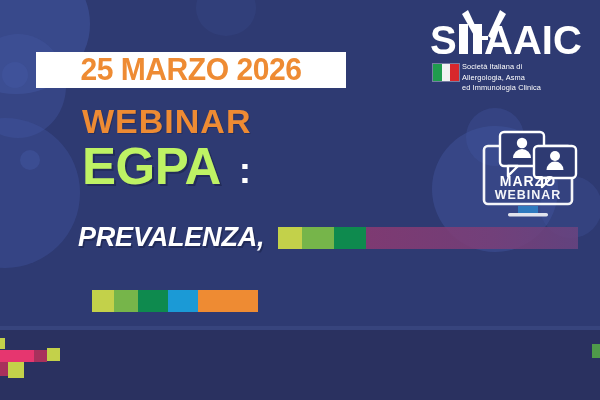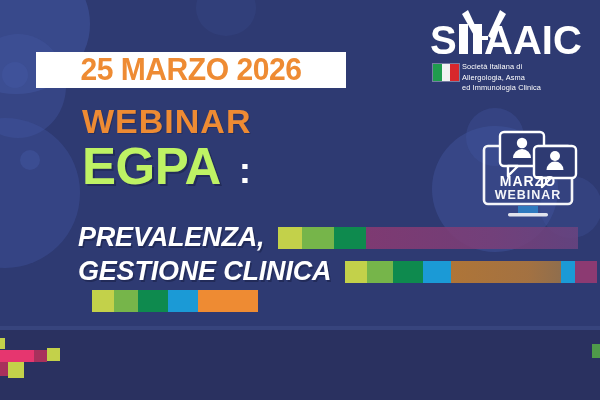--- a/index.html
+++ b/index.html
@@ -186,32 +186,20 @@
   <div class="sub-line sl1">
     <span class="sub-text">PREVALENZA,</span>
     <span class="barstrip">
       <i class="bar c-lime" style="width:24px"></i>
       <i class="bar c-green" style="width:32px"></i>
       <i class="bar c-dgreen" style="width:32px"></i>
       <i class="bar fade-purple" style="width:212px"></i>
     </span>
   </div>
 
-  <div class="sub-line sl2">
-    <span class="sub-text">GESTIONE CLINICA</span>
-    <span class="barstrip">
-      <i class="bar c-lime" style="width:22px"></i>
-      <i class="bar c-green" style="width:26px"></i>
-      <i class="bar c-dgreen" style="width:30px"></i>
-      <i class="bar c-blue" style="width:28px"></i>
-      <i class="bar fade-ochre" style="width:110px"></i>
-      <i class="bar c-blue" style="width:14px"></i>
-      <i class="bar c-purple" style="width:22px"></i>
-    </span>
-  </div>
 
   <div class="sub-line sl3">
     <span class="barstrip">
       <i class="bar c-lime" style="width:22px"></i>
       <i class="bar c-green" style="width:24px"></i>
       <i class="bar c-dgreen" style="width:30px"></i>
       <i class="bar c-blue" style="width:30px"></i>
       <i class="bar c-orange" style="width:60px"></i>
     </span>
   </div>

